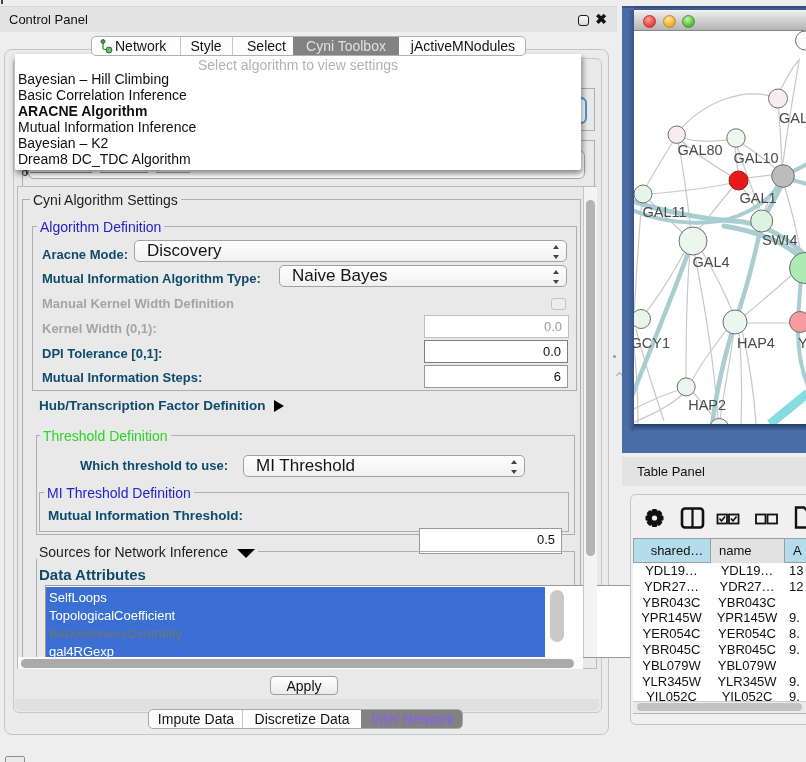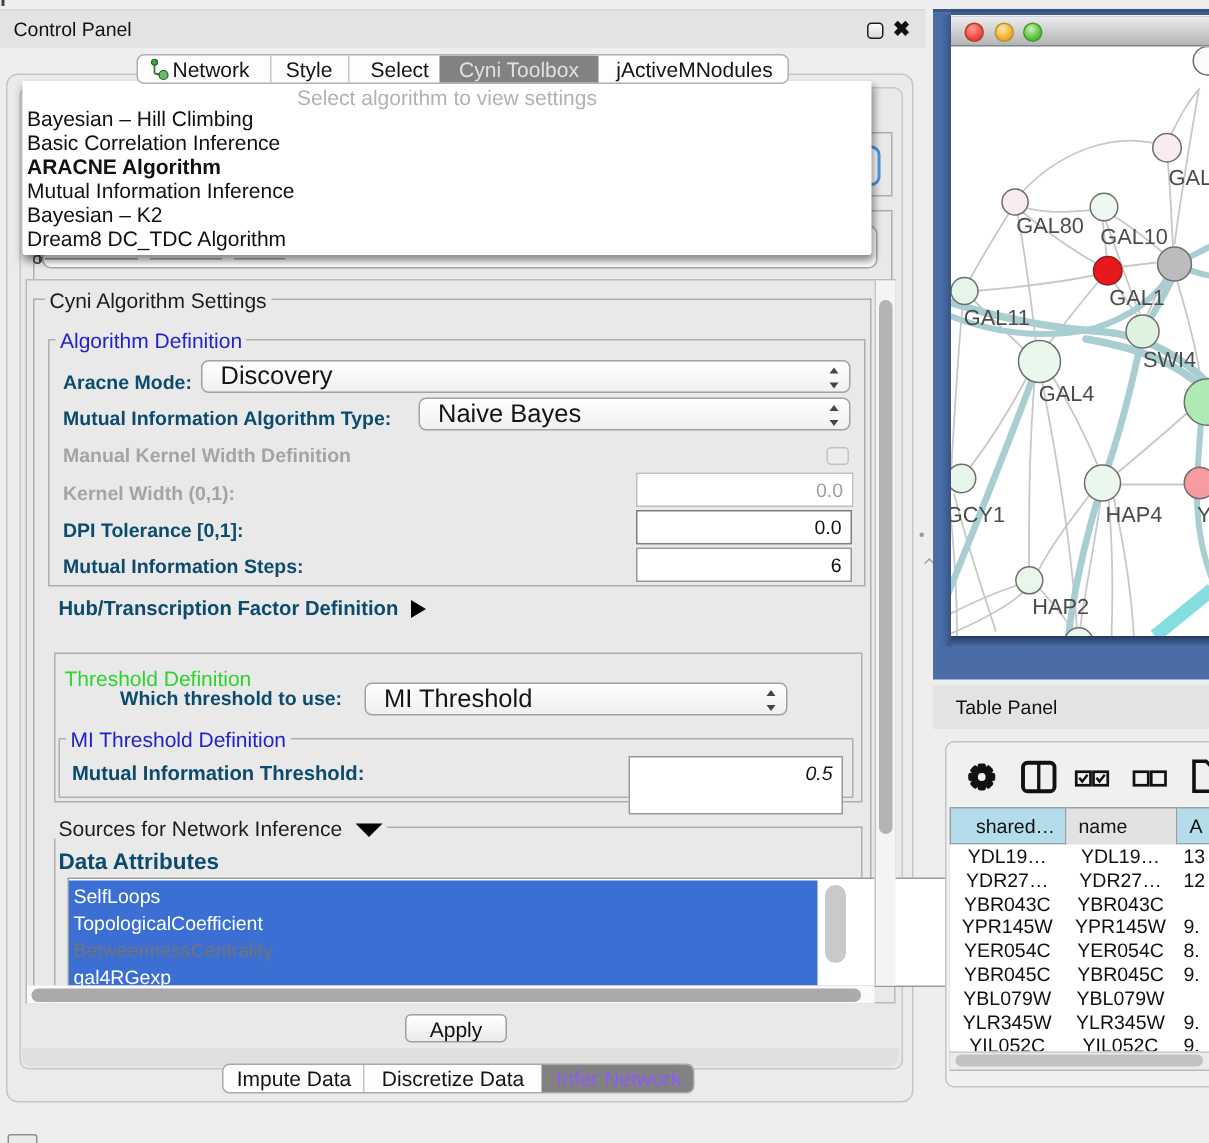--- a/index.html
+++ b/index.html
@@ -88,36 +88,36 @@
 <div class="lb" style="left:42px;top:346px;">DPI Tolerance [0,1]:</div>
 <div class="fld" style="left:424px;top:340px;width:144px;height:23px;line-height:21px;border-color:#7e7e7e;">0.0</div>
 
 <div class="lb" style="left:42px;top:370px;">Mutual Information Steps:</div>
 <div class="fld" style="left:424px;top:365px;width:144px;height:23px;line-height:21px;">6</div>
 
 <div class="lb" style="left:39px;top:398px;font-size:13.5px;">Hub/Transcription Factor Definition</div>
 <div class="abs" style="left:274px;top:400px;width:0;height:0;border-top:6.5px solid transparent;border-bottom:6.5px solid transparent;border-left:10px solid #000;"></div>
 
 <div class="grp" style="left:36px;top:435px;width:537px;height:98px;"></div>
-<div class="gt" style="left:40px;top:429px;color:#2cd42c;margin-top:16px;">Threshold Definition</div>
+<div class="gt" style="left:40px;top:429px;color:#2cd42c;">Threshold Definition</div>
 
 <div class="lb" style="left:80px;top:458px;">Which threshold to use:</div>
 <div class="cmb" style="left:243px;top:455px;width:282px;height:22px;line-height:20px;">
   <span class="tx">MI Threshold</span>
   <span class="spin" style="top:0;height:22px;">
         <i class="u" style="top:4px;"></i>
         <i class="d" style="bottom:4px;"></i>
       </span>
 </div>
 
 <div class="grp" style="left:39px;top:492px;width:528px;height:38px;"></div>
 <div class="gt" style="left:44px;top:486px;color:#2222cc;">MI Threshold Definition</div>
 
 <div class="lb" style="left:48px;top:508px;font-size:13.5px;">Mutual Information Threshold:</div>
-<div class="fld" style="left:419px;top:504px;width:143px;height:39px;line-height:21px;font-style:italic;">0.5</div>
+<div class="fld" style="left:419px;top:528px;width:143px;height:26px;line-height:21px;">0.5</div>
 
 <div class="grp" style="left:36px;top:551px;width:537px;height:117px;border-bottom:none;"></div>
 <div class="gt" style="left:36px;top:545px;font-size:14px;line-height:14px;padding-right:30px;">Sources for Network Inference</div>
 <div class="abs" style="left:237px;top:549px;width:0;height:0;border-left:9.5px solid transparent;border-right:9.5px solid transparent;border-top:9px solid #000;"></div>
 
 <div class="lb" style="left:39px;top:566px;font-size:15px;">Data Attributes</div>
 
 <div class="abs" style="left:45px;top:585px;width:614px;height:73px;background:#fff;border:1px solid #9a9a9a;box-sizing:border-box;overflow:hidden;">
   <div class="abs" style="left:0;top:1px;width:499px;height:72px;background:#3c6fd4;"></div>
   <div class="abs" style="left:3px;top:4px;font-size:13px;color:#fff;">SelfLoops</div>

